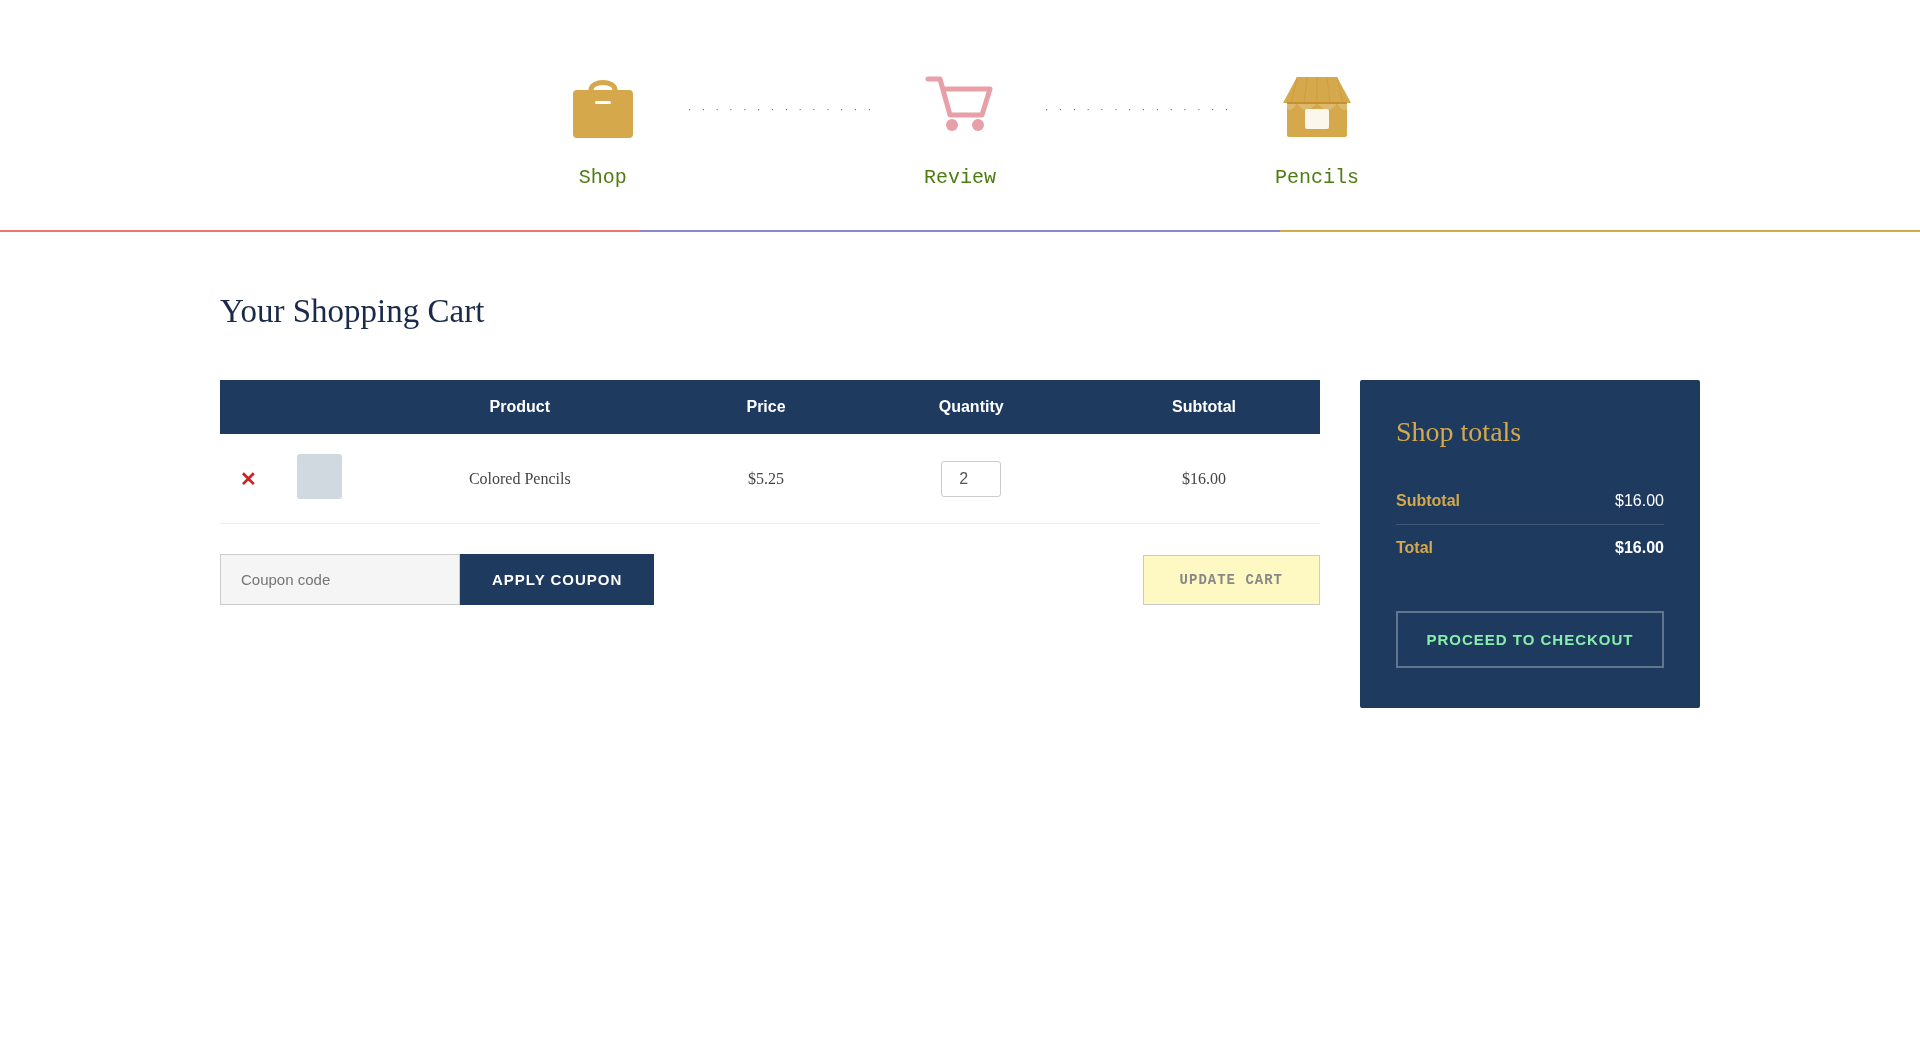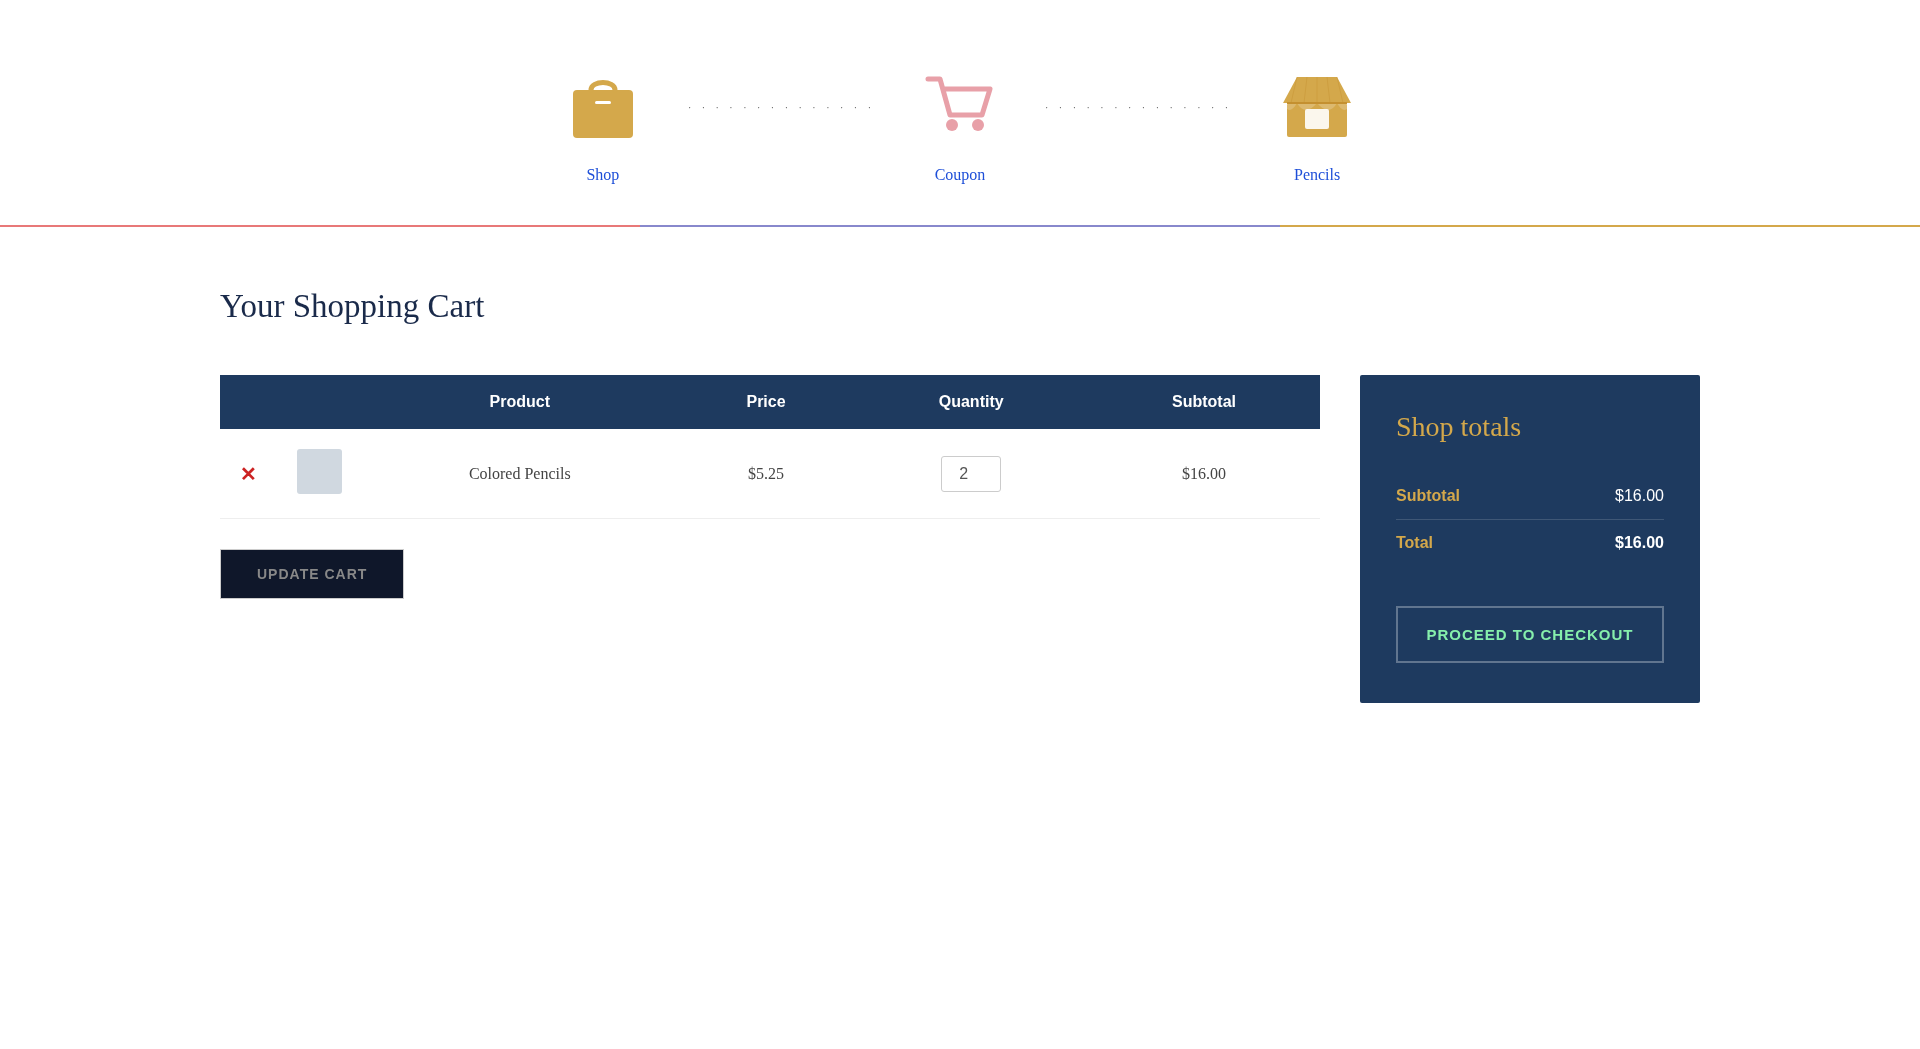--- a/index.html
+++ b/index.html
@@ -29,23 +29,23 @@
 
     .step-icon {
       width: 90px;
       height: 90px;
       display: flex;
       align-items: center;
       justify-content: center;
     }
 
     .step-label {
-      font-size: 16px;
-      color: #1d4ed8;
-      font-family: Liberation Serif, serif;
+      font-size: 20px;
+      color: #4d7c0f;
+      font-family: Liberation Mono, monospace;
     }
 
     .step-dots {
       display: flex;
       align-items: center;
       padding-bottom: 30px;
       margin: 0 40px;
     }
 
     .dots-line {
@@ -188,28 +188,28 @@
       padding: 16px 32px;
       font-size: 15px;
       font-weight: 700;
       cursor: pointer;
       letter-spacing: 1px;
       font-family: Arial, sans-serif;
     }
 
     .update-btn {
       border: 1px solid #ccc;
-      background: #0f172a;
+      background: #fef9c3;
       color: #888;
       padding: 16px 36px;
       font-size: 14px;
       font-weight: 700;
       cursor: pointer;
       letter-spacing: 1px;
-      font-family: Liberation Sans, sans-serif;
+      font-family: Liberation Mono, monospace;
       text-transform: uppercase;
     }
 
     
     .cart-totals {
       width: 340px;
       background: #1e3a5f;
       color: #fff;
       padding: 36px 36px 40px;
       border-radius: 2px;
@@ -294,21 +294,21 @@
   </div>
 
   <div class="step">
     <div class="step-icon icon-review">
       <svg width="80" height="80" viewBox="0 0 80 80" xmlns="http://www.w3.org/2000/svg">
         <path d="M8 14 L20 14 L30 50 L62 50 L70 24 L24 24" stroke="#e8a0a8" stroke-width="5" fill="none" stroke-linecap="round" stroke-linejoin="round"></path>
         <circle cx="32" cy="60" r="6" fill="#e8a0a8"></circle>
         <circle cx="58" cy="60" r="6" fill="#e8a0a8"></circle>
       </svg>
     </div>
-    <span class="step-label">Coupon</span>
+    <span class="step-label">Review</span>
   </div>
 
   <div class="step-dots">
     <span class="dots-line">· · · · · · · · · · · · · ·</span>
   </div>
 
   <div class="step">
     <div class="step-icon icon-checkout">
       <svg width="80" height="80" viewBox="0 0 80 80" xmlns="http://www.w3.org/2000/svg">
         <rect x="10" y="38" width="60" height="34" rx="2"></rect>
@@ -363,20 +363,24 @@
             <td>$5.25</td>
             <td>
               <input class="qty-input" type="number" value="2" min="1" style="">
             </td>
             <td>$16.00</td>
           </tr>
         </tbody>
       </table>
 
       <div class="cart-actions">
+        <div class="coupon-section">
+          <input class="coupon-input" type="text" placeholder="Coupon code" style="">
+          <button class="apply-btn">APPLY COUPON</button>
+        </div>
         <button class="update-btn">UPDATE CART</button>
       </div>
     </div>
 
     <div class="cart-totals">
       <h2 class="totals-title">Shop totals</h2>
 
       <div class="totals-row">
         <span class="totals-label">Subtotal</span>
         <span class="totals-value">$16.00</span>

